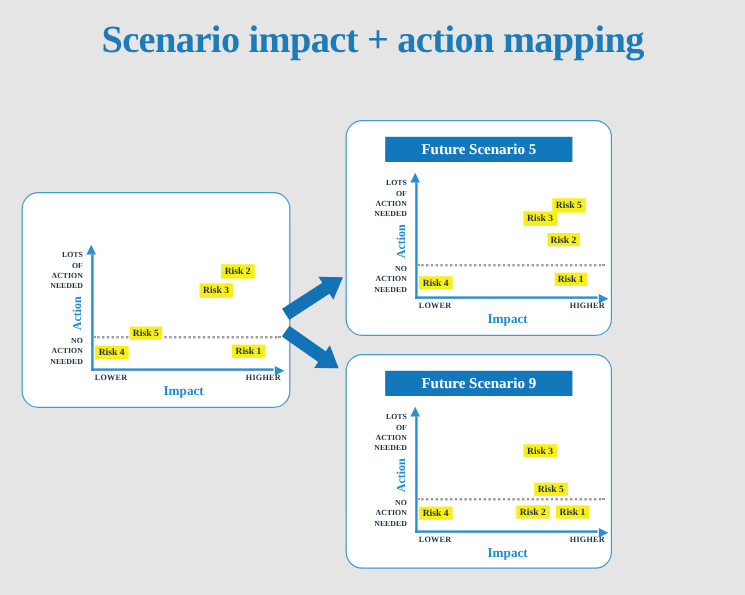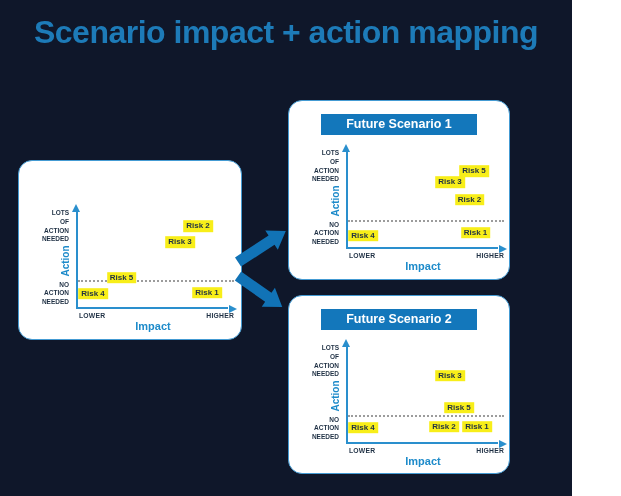--- a/index.html
+++ b/index.html
@@ -1,22 +1,22 @@
 <!DOCTYPE html>
 <html style="--title-blue: #1d7bb8; --header-blue: #1377bb; --panel-border: #449bd3; --axis-blue: #2a8fcd; --label-blue: #1e8bca; --navy: #1f3044; --highlight-yellow: #f8ee19; --dotted-gray: #9c9c9c; --arrow-blue: #1173b6;"><head>
 <meta charset="utf-8">
 <style>
   :root{
     --title-blue:#1d7bb8; --header-blue:#1377bb; --panel-border:#449bd3;
     --axis-blue:#2a8fcd; --label-blue:#1e8bca; --navy:#1f3044;
     --highlight-yellow:#f8ee19; --dotted-gray:#9c9c9c; --arrow-blue:#1173b6;
   }
   html,body{margin:0;padding:0;background:#fff;}
-  .stage{position:relative;width:572px;height:496px;background:#0f172a;overflow:hidden;
-         font-family:Liberation Sans, sans-serif;}
+  .stage{position:relative;width:621px;height:496px;background:#e5e5e5;overflow:hidden;
+         font-family:Liberation Serif, serif;}
   .page-title{position:absolute;top:14px;left:0;right:0;margin:0;text-align:center;
               font-size:32px;font-weight:bold;color:var(--title-blue);letter-spacing:-.5px;}
   .panel{position:absolute;background:#fff;border:1.5px solid var(--panel-border);
          border-radius:14px;box-sizing:border-box;}
   .panel-header{position:absolute;top:13px;left:50%;transform:translateX(-50%);
                 width:156px;height:21px;background:var(--header-blue);color:#fff;
                 font-weight:bold;font-size:12.5px;text-align:center;line-height:21px;
                 white-space:nowrap;}
   .plot{position:absolute;left:57px;top:51px;width:150px;height:95px;
         border-left:2px solid var(--axis-blue);border-bottom:2px solid var(--axis-blue);}
@@ -68,21 +68,21 @@
       <div class="lbl noact">NO ACTION
 NEEDED</div>
       <div class="lbl action">Action</div>
       <div class="lbl lower">LOWER</div>
       <div class="lbl higher">HIGHER</div>
       <div class="lbl impact">Impact</div>
     </div>
   </section>
 
   <section class="panel" style="left:288px;top:100px;width:222px;height:180px">
-    <div class="panel-header">Future Scenario 1</div>
+    <div class="panel-header">Future Scenario 5</div>
     <div class="plot">
       <span class="y-arrow"></span>
       <span class="x-arrow"></span>
       <div class="threshold" style="top: 72%;"></div>
       <div class="risk-layer">
           <span class="risk-chip" style="left: 84%; top: 20%;">Risk 5</span>
           <span class="risk-chip" style="left: 68%; top: 32%;">Risk 3</span>
           <span class="risk-chip" style="left: 81%; top: 50%;">Risk 2</span>
           <span class="risk-chip" style="left: 10%; top: 88%;">Risk 4</span>
           <span class="risk-chip" style="left: 85%; top: 85%;">Risk 1</span>
@@ -93,21 +93,21 @@
       <div class="lbl noact">NO ACTION
 NEEDED</div>
       <div class="lbl action">Action</div>
       <div class="lbl lower">LOWER</div>
       <div class="lbl higher">HIGHER</div>
       <div class="lbl impact">Impact</div>
     </div>
   </section>
 
   <section class="panel" style="left:288px;top:295px;width:222px;height:179px">
-    <div class="panel-header">Future Scenario 2</div>
+    <div class="panel-header">Future Scenario 9</div>
     <div class="plot">
       <span class="y-arrow"></span>
       <span class="x-arrow"></span>
       <div class="threshold" style="top: 72%;"></div>
       <div class="risk-layer">
           <span class="risk-chip" style="left: 68%; top: 30%;">Risk 3</span>
           <span class="risk-chip" style="left: 74%; top: 64%;">Risk 5</span>
           <span class="risk-chip" style="left: 10%; top: 85%;">Risk 4</span>
           <span class="risk-chip" style="left: 64%; top: 84%;">Risk 2</span>
           <span class="risk-chip" style="left: 86%; top: 84%;">Risk 1</span>

